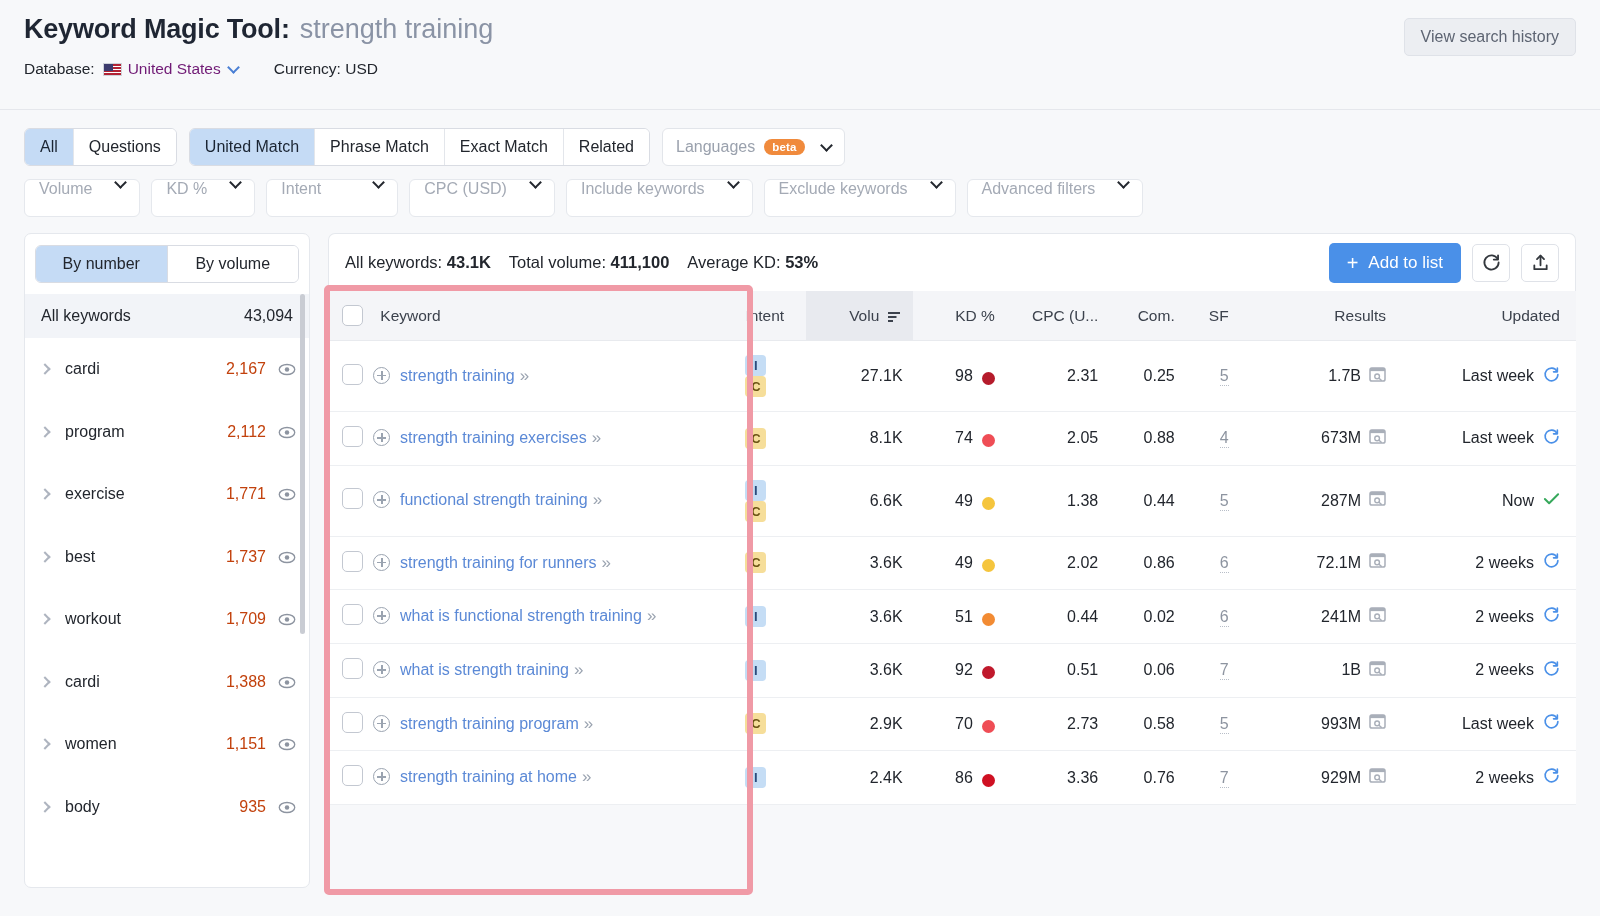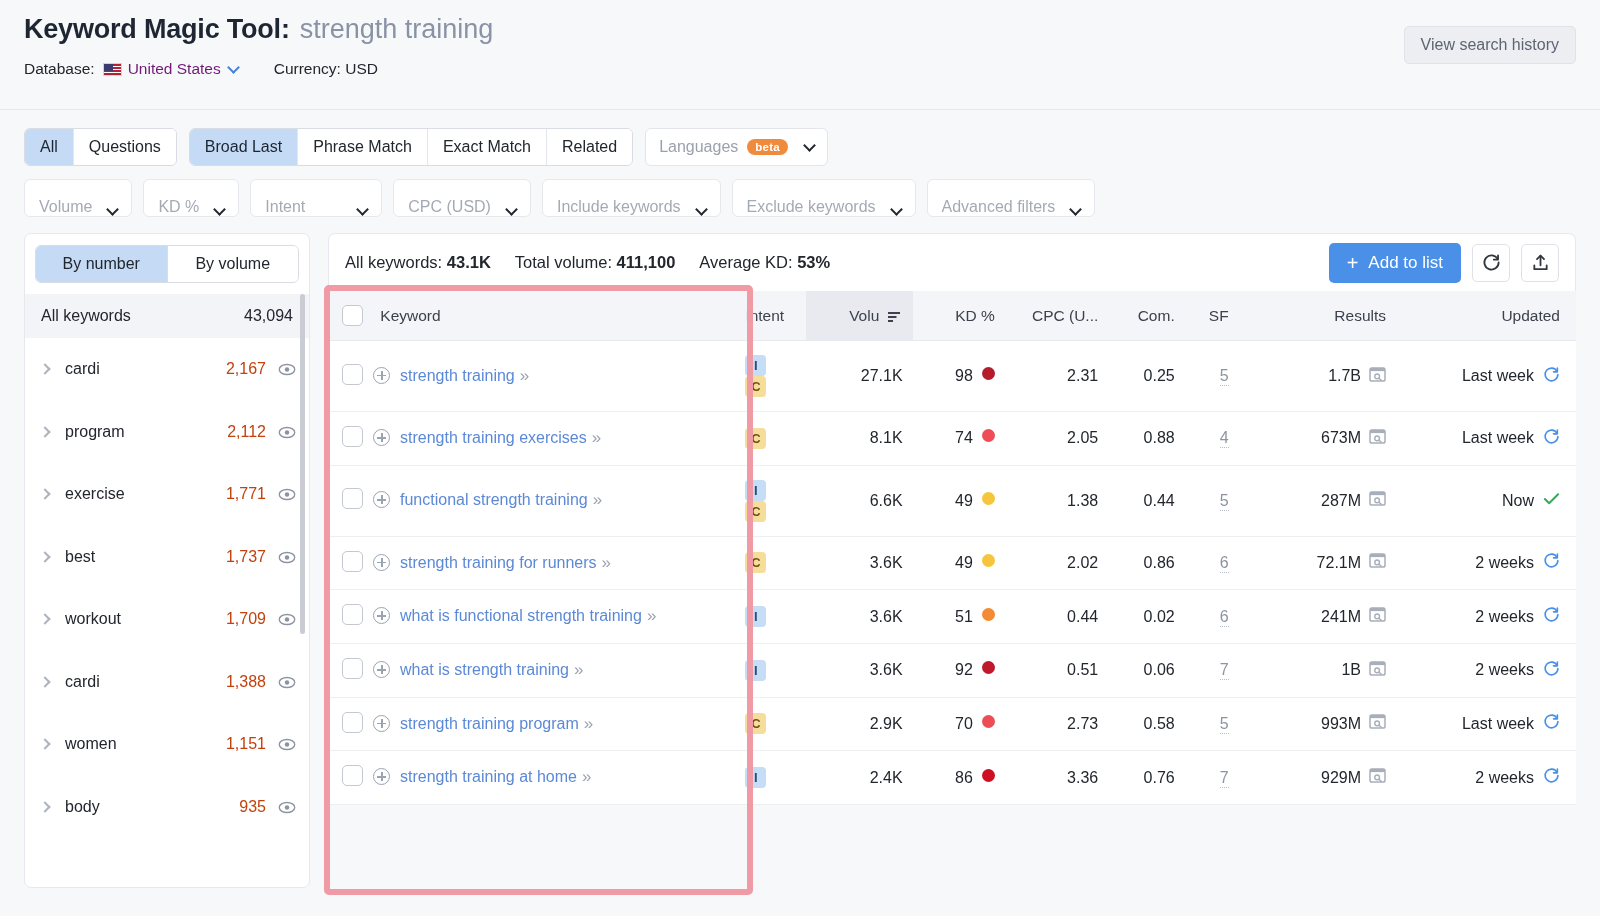--- a/index.html
+++ b/index.html
@@ -39,21 +39,21 @@
   .meta-db-value { color: #701a75; cursor: pointer; }
   .caret {
     display: inline-block; width: 9px; height: 9px; margin-left: 8px; position: relative; top: -2px;
     border-right: 2px solid #4a7fd4; border-bottom: 2px solid #4a7fd4;
     transform: rotate(45deg);
   }
   .caret.dark { border-color: #23272e; }
   .meta-currency { margin-left: 36px; color: #22262d; }
 
   .view-history {
-    position: absolute; right: 24px; top: 26px;
+    position: absolute; right: 24px; top: 18px;
     background: #eceef2; border: 1px solid #dfe2e8; border-radius: 5px;
     color: #5d6472; font-size: 16px; padding: 9px 16px; cursor: pointer;
   }
 
   
   .filters { padding: 18px 24px 0 24px; }
   .filter-row1 { display: flex; align-items: center; gap: 12px; }
   .seg-group {
     display: flex; border: 1px solid #d9dce3; border-radius: 6px; overflow: hidden; background: #fff;
     height: 38px;
@@ -69,21 +69,21 @@
     border: 1px solid #e2e5ea; border-radius: 6px; background: #fff;
     font-size: 16px; color: #9aa1ad; cursor: pointer;
   }
   .beta-badge {
     background: #f08a3c; color: #fff; font-size: 11.5px; font-weight: bold;
     border-radius: 9px; padding: 2px 8px; letter-spacing: .2px;
   }
 
   .filter-row2 { display: flex; align-items: center; gap: 11px; margin-top: 13px; }
   .fbtn {
-    display: flex; align-items: flex-end; justify-content: space-between; gap: 8px;
+    display: flex; align-items: flex-start; justify-content: space-between; gap: 16px;
     height: 38px; padding: 0 14px;
     border: 1px solid #e5e8ed; border-radius: 6px; background: #fff;
     font-size: 16px; color: #a4aab5; cursor: pointer; white-space: nowrap;
   }
 
   
   .body-wrap { display: flex; padding: 16px 24px 0 24px; gap: 18px; align-items: flex-start; }
 
   
   .left-panel {
@@ -127,21 +127,21 @@
     background: #c9ccd3; border-radius: 3px;
   }
 
   
   .right-panel { flex: 1; position: relative; }
   .summary-bar {
     display: flex; align-items: center; justify-content: space-between;
     background: #fff; border: 1px solid #e5e8ed; border-bottom: none;
     border-radius: 7px 7px 0 0; padding: 11px 16px; height: 58px;
   }
-  .summary-stats { font-size: 16.5px; color: #22262d; display: flex; gap: 24px; text-align: right; }
+  .summary-stats { font-size: 16.5px; color: #22262d; display: flex; gap: 18px; text-align: right; }
   .summary-stats b { font-weight: bold; }
   .summary-actions { display: flex; align-items: center; gap: 11px; }
   .add-btn {
     background: #4a90e8; color: #fff; border: none; border-radius: 5px;
     font-size: 17px; padding: 10px 18px; display: flex; align-items: center; gap: 10px;
     cursor: pointer; font-family: "Liberation Sans", sans-serif;
   }
   .icon-btn {
     width: 38px; height: 38px; border: 1px solid #dfe2e8; border-radius: 5px;
     background: #fff; display: flex; align-items: center; justify-content: center; cursor: pointer;
@@ -181,21 +181,21 @@
   .chev2 { color: #9aa3b0; font-size: 17px; margin-left: 5px; letter-spacing: -2px; }
 
   .badge {
     display: inline-flex; align-items: center; justify-content: center;
     width: 21px; height: 21px; border-radius: 4px; font-size: 13px; font-weight: bold;
     margin-right: 6px; cursor: pointer;
   }
   .badge.I { background: #c5ddf5; color: #2a4b7c; }
   .badge.C { background: #f6de9a; color: #6b5314; }
 
-  .kd-wrap { display: inline-flex; align-items: flex-start; justify-content: flex-end; gap: 9px; width: 100%; }
+  .kd-wrap { display: inline-flex; align-items: flex-end; justify-content: flex-end; gap: 9px; width: 100%; }
   .dot { width: 13px; height: 13px; border-radius: 50%; flex: none; }
 
   .sf-val {
     color: #8d94a0; border-bottom: 1.5px dotted #b8bec8; padding-bottom: 1px; cursor: pointer;
   }
   .res-wrap { display: inline-flex; align-items: center; justify-content: flex-end; gap: 8px; width: 100%; }
   .upd-wrap { display: inline-flex; align-items: center; justify-content: flex-end; gap: 9px; width: 100%; }
 
   
   .highlight-box {
@@ -221,21 +221,21 @@
   <button class="view-history">View search history</button>
 </div>
 
 <div class="filters">
   <div class="filter-row1">
     <div class="seg-group">
       <div class="seg active">All</div>
       <div class="seg">Questions</div>
     </div>
     <div class="seg-group">
-      <div class="seg active">Broad Last</div>
+      <div class="seg active">United Match</div>
       <div class="seg">Phrase Match</div>
       <div class="seg">Exact Match</div>
       <div class="seg">Related</div>
     </div>
     <div class="lang-box">
       <span>Languages</span>
       <span class="beta-badge">beta</span>
       <span class="caret dark"></span>
     </div>
   </div>

